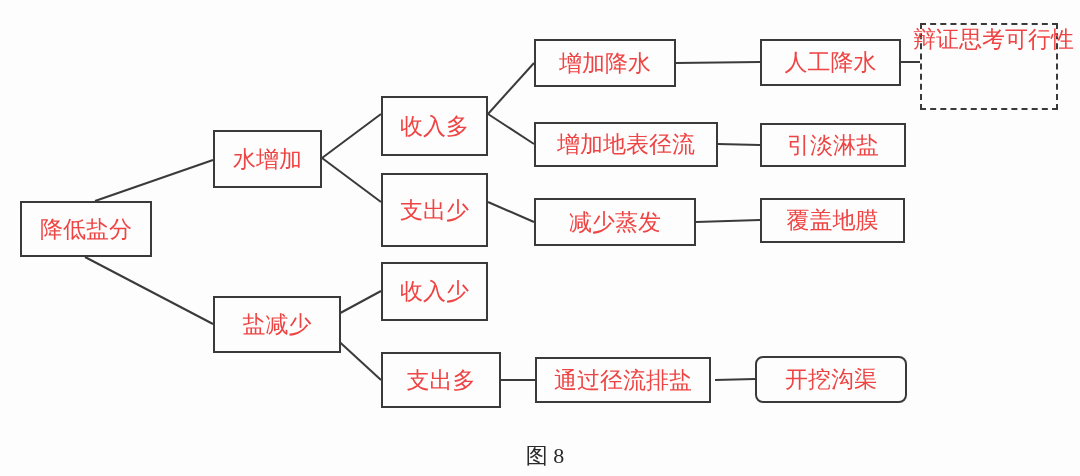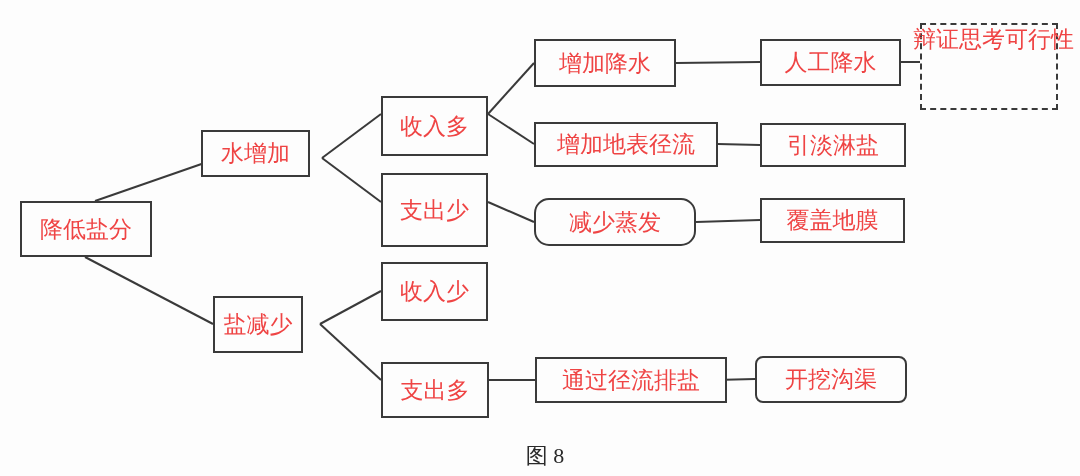--- a/index.html
+++ b/index.html
@@ -69,39 +69,39 @@
       <line x1="901" y1="62" x2="920" y2="62"></line>
       <line x1="718" y1="144" x2="760" y2="145"></line>
       <line x1="696" y1="222" x2="760" y2="220"></line>
       <line x1="489" y1="380" x2="535" y2="380"></line>
       <line x1="715" y1="380" x2="755" y2="379"></line>
     </g>
   </svg>
 
   <div class="node" style="left:20px; top:201px; width:132px; height:56px;">降低盐分</div>
 
-  <div class="node" style="left:201px; top:130px; width:109px; height:47px;">水增加</div>
+  <div class="node" style="left:213px; top:130px; width:109px; height:58px;">水增加</div>
 
-  <div class="node" style="left:213px; top:296px; width:90px; height:57px;">盐减少</div>
+  <div class="node" style="left:213px; top:296px; width:128px; height:57px;">盐减少</div>
 
   <div class="node" style="left:381px; top:96px; width:107px; height:60px;">收入多</div>
 
   <div class="node" style="left:381px; top:173px; width:107px; height:74px;">支出少</div>
 
   <div class="node" style="left:381px; top:262px; width:107px; height:59px;">收入少</div>
 
-  <div class="node" style="left:381px; top:352px; width:108px; height:56px;margin-top:10px;">支出多</div>
+  <div class="node" style="left:381px; top:352px; width:120px; height:56px;">支出多</div>
 
   <div class="node" style="left:534px; top:39px; width:142px; height:48px;">增加降水</div>
 
   <div class="node" style="left:534px; top:122px; width:184px; height:45px;">增加地表径流</div>
 
-  <div class="node" style="left:534px; top:198px; width:162px; height:48px;border-radius:15px;">减少蒸发</div>
+  <div class="node" style="left:534px; top:198px; width:162px; height:48px;">减少蒸发</div>
 
-  <div class="node" style="left:535px; top:357px; width:192px; height:46px;">通过径流排盐</div>
+  <div class="node" style="left:535px; top:357px; width:176px; height:46px;">通过径流排盐</div>
 
   <div class="node" style="left:760px; top:39px; width:141px; height:47px;">人工降水</div>
 
   <div class="node" style="left:760px; top:123px; width:146px; height:44px;">引淡淋盐</div>
 
   <div class="node" style="left:760px; top:198px; width:145px; height:45px;">覆盖地膜</div>
 
   <div class="node" style="left:755px; top:356px; width:152px; height:47px;border-radius:8px;">开挖沟渠</div>
 
   <div class="node dashed" style="left:920px; top:23px; width:138px; height:87px;">

